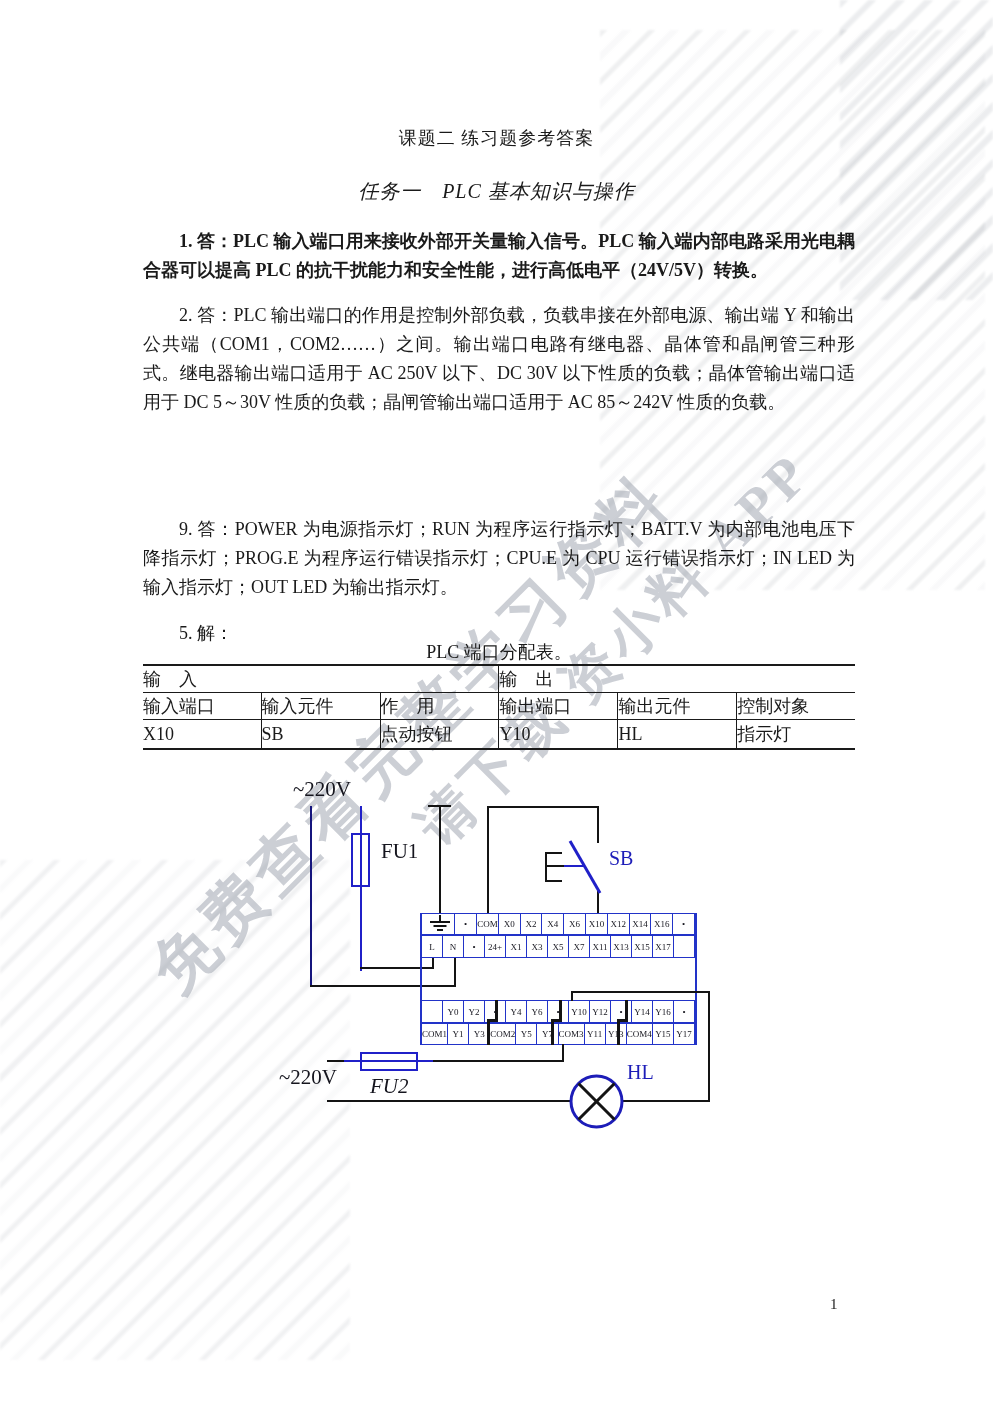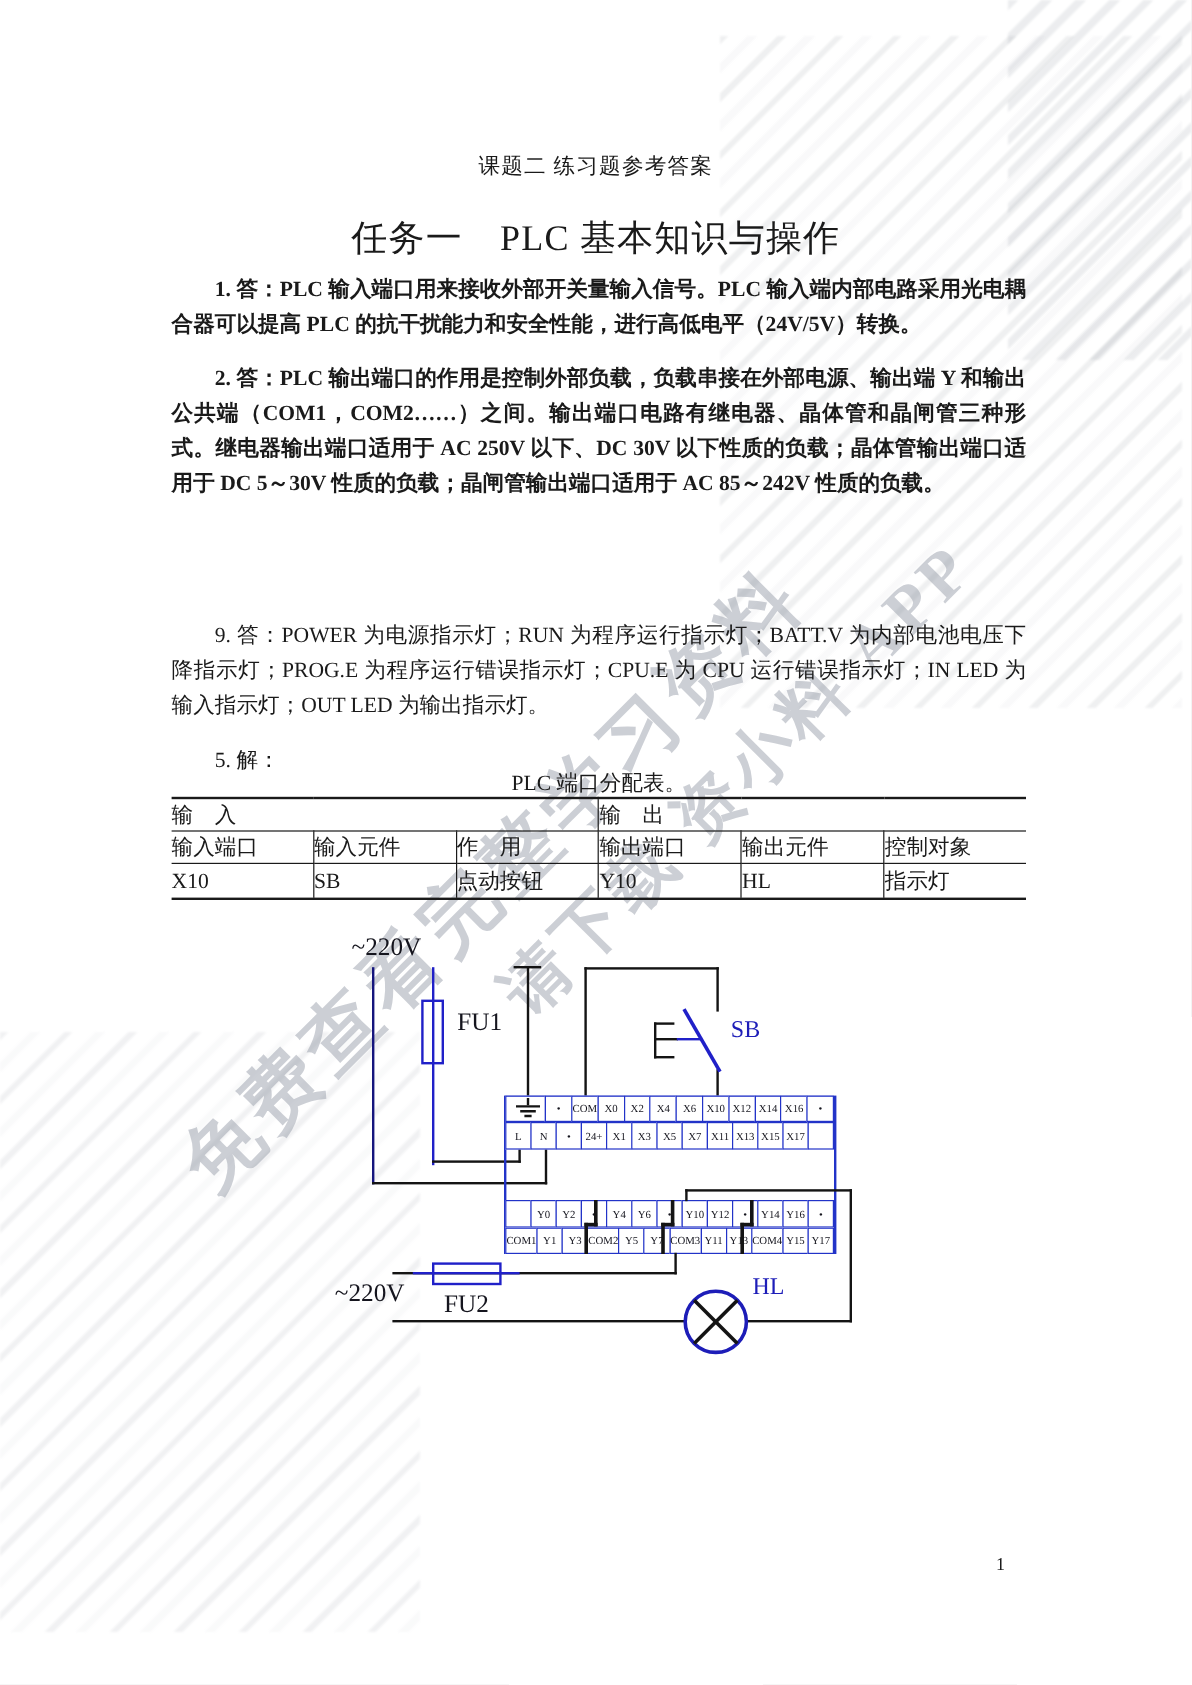--- a/index.html
+++ b/index.html
@@ -22,24 +22,24 @@
     color:rgba(143,148,161,0.45);font-weight:bold;white-space:nowrap;
     text-align:center;
   }
   .wm1{left:30px;top:690px;width:760px;font-size:64px;letter-spacing:6px;}
   .wm2{left:350px;top:612px;width:530px;font-size:56px;letter-spacing:5px;}
   
   .content{position:absolute;inset:0;z-index:1;}
   .doc-title{position:absolute;left:0;top:126px;width:100%;text-align:center;
              font-size:18px;letter-spacing:1px;}
   .doc-subtitle{position:absolute;left:0;top:178px;width:100%;text-align:center;
-             font-size:30px;letter-spacing:1px;}
+             font-size:20px;letter-spacing:1px;font-style:italic;}
   .para{position:absolute;left:143px;width:712px;font-size:18px;line-height:29px;
         text-align:justify;text-indent:2em;margin:0;}
-  .p1{top:227px;font-weight:bold;} .p2{top:301px;font-weight:bold;} .p3{top:437px;} .p4{top:515px;} .p5{top:619px;}
+  .p1{top:227px;font-weight:bold;} .p2{top:301px;} .p3{top:437px;} .p4{top:515px;} .p5{top:619px;}
   .tbl-caption{position:absolute;left:143px;top:640px;width:712px;text-align:center;font-size:18px;}
   table.ptable{position:absolute;left:143px;top:664px;width:712px;
         border-collapse:collapse;border-top:2px solid #1a1a1a;border-bottom:2px solid #1a1a1a;
         font-size:18px;}
   .ptable td{border:1px solid #1a1a1a;text-align:left;padding:0;}
   .ptable tr td:first-child{border-left:none;}
   .ptable tr td:last-child{border-right:none;}
   .ptable tr.r1 td{height:26px;}
   .ptable tr.r2 td{height:26px;}
   .ptable tr.r3 td{height:28px;}
@@ -245,18 +245,18 @@
         <line x1="10.5" y1="10.5" x2="46.5" y2="46.5" stroke="#141414" stroke-width="3"></line>
         <line x1="46.5" y1="10.5" x2="10.5" y2="46.5" stroke="#141414" stroke-width="3"></line>
       </svg>
       <div class="dlabel blue" style="left:627px;top:1061px;">HL</div>
 
       <div class="wire" style="left:562px;top:1044px;width:2px;height:18px;"></div>
       <div class="wire" style="left:327px;top:1060px;width:237px;height:2px;"></div>
       <div class="bwire" style="left:344px;top:1060px;width:89px;height:2px;"></div>
       <div class="fuse" style="left:360px;top:1052px;width:54px;height:15px;"></div>
       <div class="dlabel" style="left:279px;top:1065px;">~220V</div>
-      <div class="dlabel" style="left:370px;top:1074px;">FU2</div>
+      <div class="dlabel" style="left:370px;top:1074px;font-style:italic;">FU2</div>
     </div>
 
     <div class="pagenum">1</div>
   </div>
 </div>
 
 </body></html>

